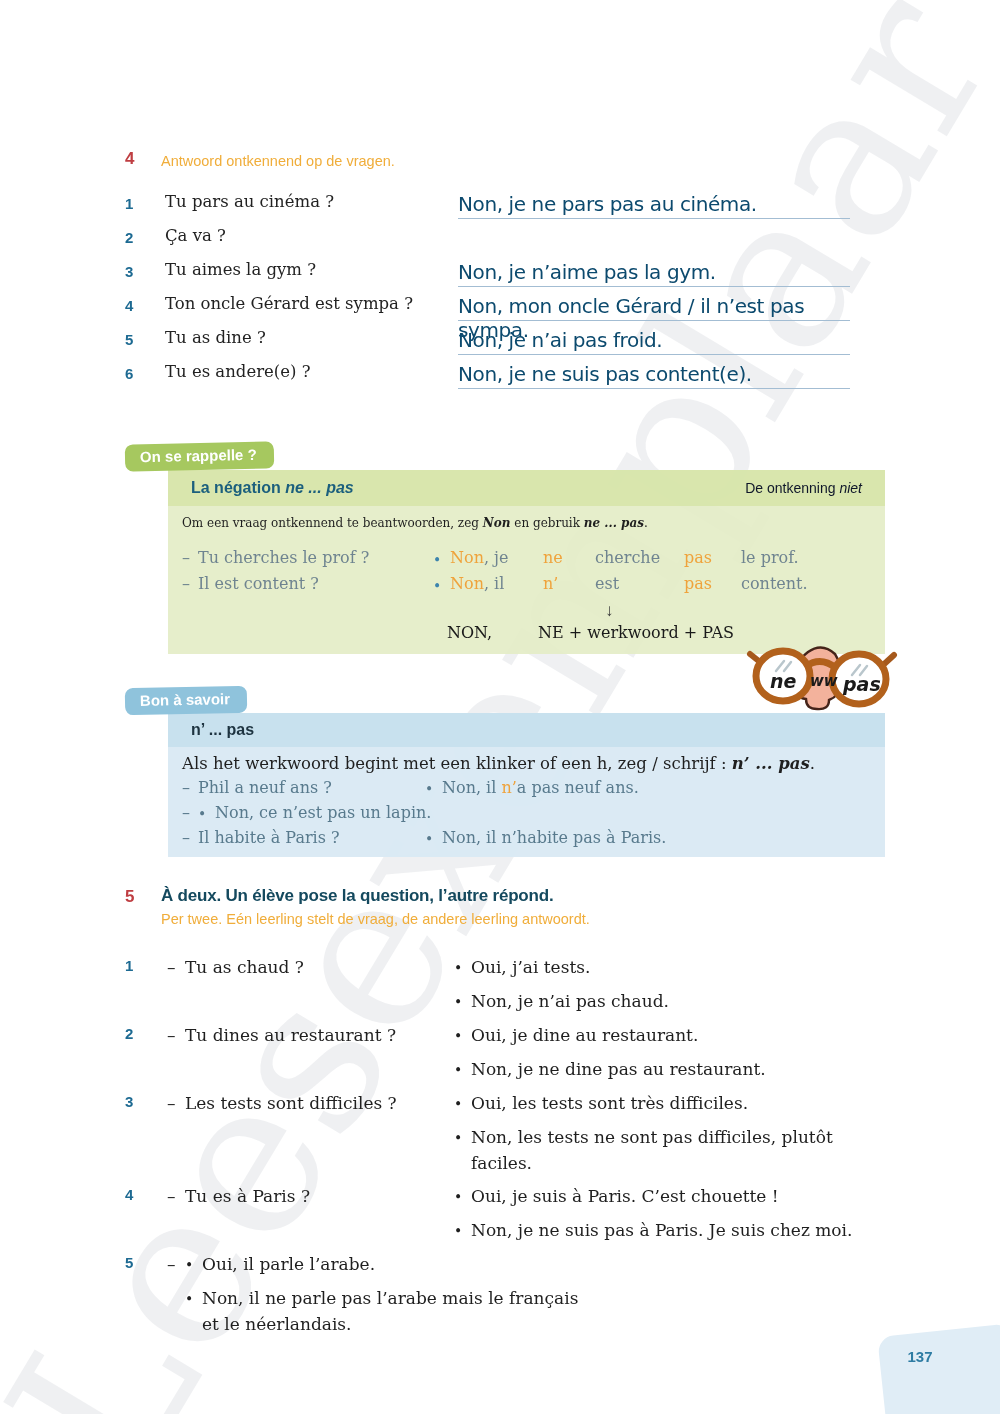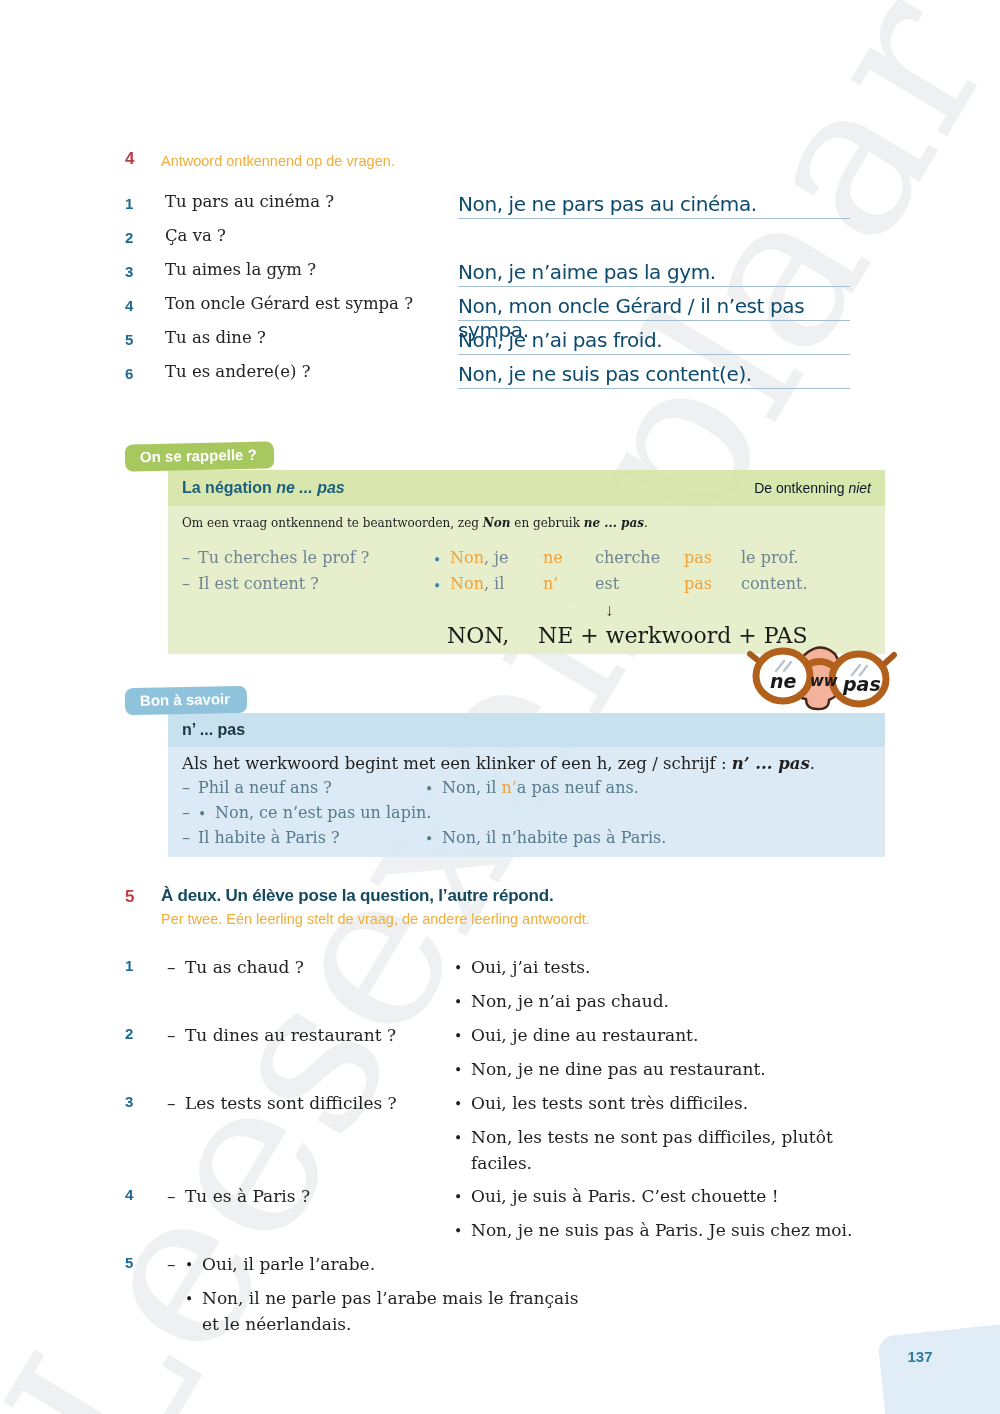--- a/index.html
+++ b/index.html
@@ -35,42 +35,42 @@
   .hw { font-family:"DejaVu Sans",sans-serif; font-size:20px; color:#0c4a6e; letter-spacing:-0.4px; }
 
   
   .tab { position:absolute; left:125px; z-index:3; color:#fff; font-weight:bold;
          font-size:15px; padding:4px 17px 6px 15px; border-radius:8px; }
   .green-tab { background:#a6c85f; transform:rotate(-1.2deg); }
   .blue-tab  { background:#8fc3dc; transform:rotate(-1.2deg); }
 
   
   .box { position:absolute; left:168px; width:717px; z-index:2; }
-  .box-head { display:flex; align-items:center; padding:0 14px; justify-content:space-between; }
+  .box-head { display:flex; align-items:center; padding:0 23px; justify-content:space-between; }
   .green-box .box-head { background:rgba(215,228,168,0.94); height:36px; }
   .gh-title { font-weight:bold; font-size:16px; color:#1b5f7d; }
   .gh-right { font-size:14px; color:#0f172a; }
   .green-box .box-body { background:rgba(228,237,199,0.93); padding:8px 14px 12px; height:128px; position:relative; }
   .serif { font-family:"DejaVu Serif",serif; }
   .g-intro { font-size:12px; color:#1f1f1f; margin:2px 0 16px 0; }
   .b { font-weight:bold; } .i { font-style:italic; }
   .grow { display:flex; font-family:"DejaVu Serif",serif; font-size:16px; line-height:24px; }
   .c-dash { width:16px; color:#6f8490; }
   .c-q    { width:235px; color:#6f8490; }
   .c-bullet { width:17px; color:#3d84ad; font-size:14px; padding-top:2px; }
   .c-nonsubj { width:93px; }
   .c-ne   { width:52px; color:#efa33c; }
   .c-verb { width:89px; color:#6f8490; }
   .c-pas  { width:57px; color:#efa33c; }
   .c-rest { color:#6f8490; }
   .orange { color:#efa33c; }
   .graytxt { color:#6f8490; }
   .arrow-row { margin:4px 0 0 423px; font-size:17px; font-weight:bold; color:#3a3a3a; line-height:18px; }
   .formula-row { display:flex; margin-left:265px; margin-top:3px;
-                 font-family:"DejaVu Serif",serif; font-size:22px; color:#1a1a1a; }
+                 font-family:"DejaVu Serif",serif; font-size:16px; color:#1a1a1a; }
   .f-non { width:91px; }
   .glasses { position:absolute; left:578px; top:130px; z-index:4; }
 
   .blue-box .box-head { background:rgba(197,223,237,0.95); height:34px; justify-content:flex-start; }
   .bh-title { font-weight:bold; font-size:16px; color:#1d3340; }
   .blue-box .box-body { background:rgba(217,233,243,0.94); padding:6px 14px 8px; height:96px; }
   .t-intro { font-size:16.5px; color:#1f1f1f; margin:1px 0 3px 0; }
   .trow { display:flex; font-family:"DejaVu Serif",serif; font-size:16px; line-height:23px; color:#587a8d; }
   .trow .c-dash { width:16px; color:#587a8d; }
   .trow .c-q { width:227px; color:#587a8d; }

